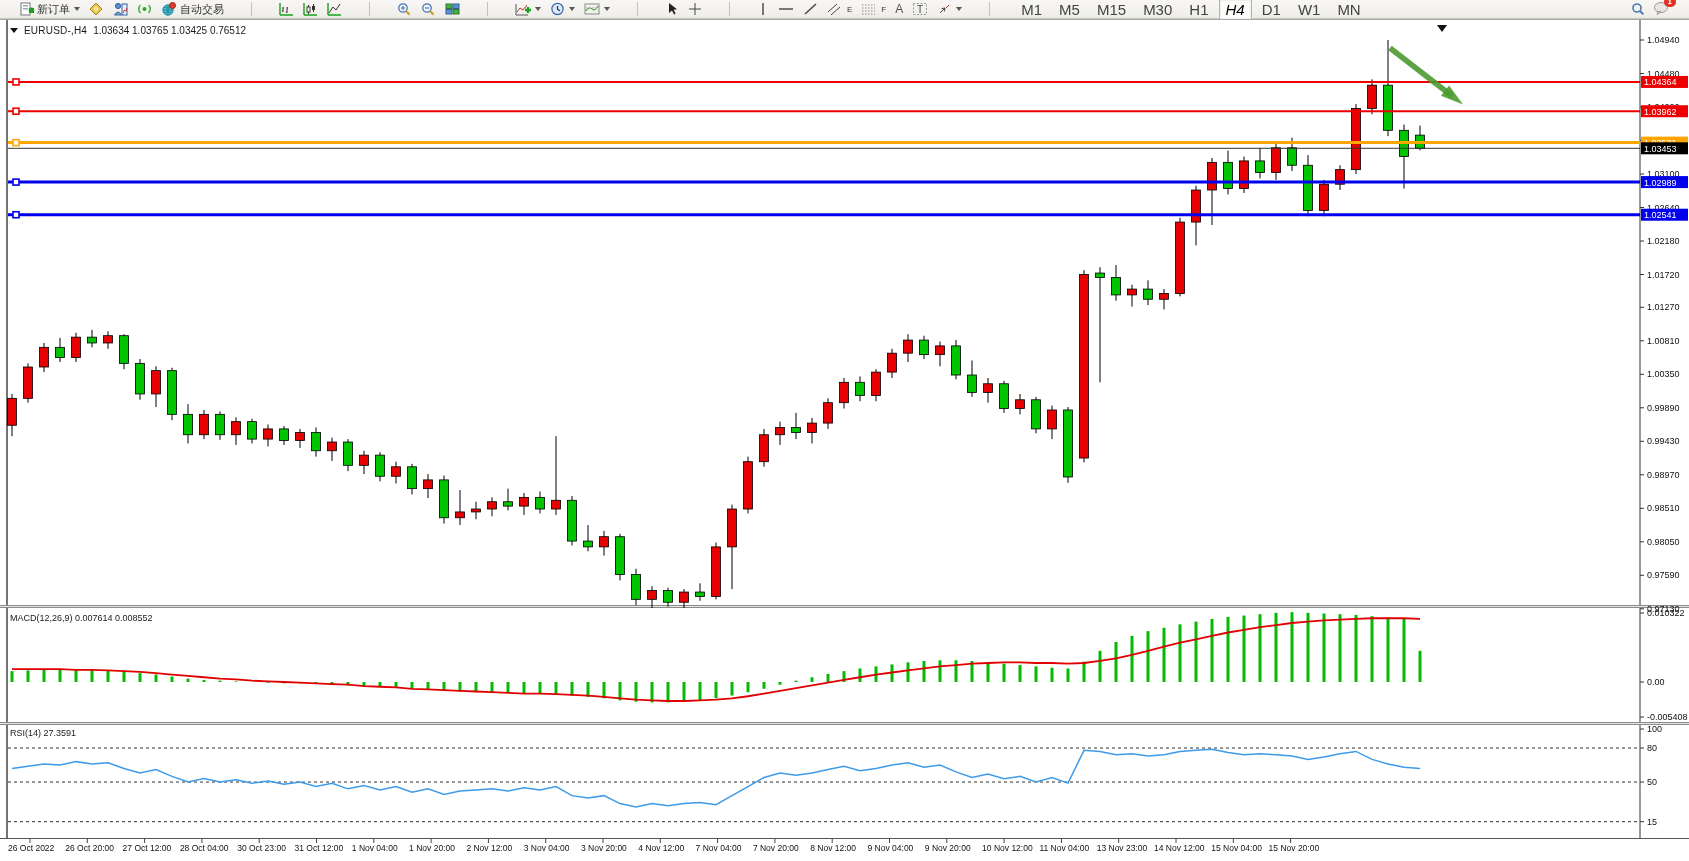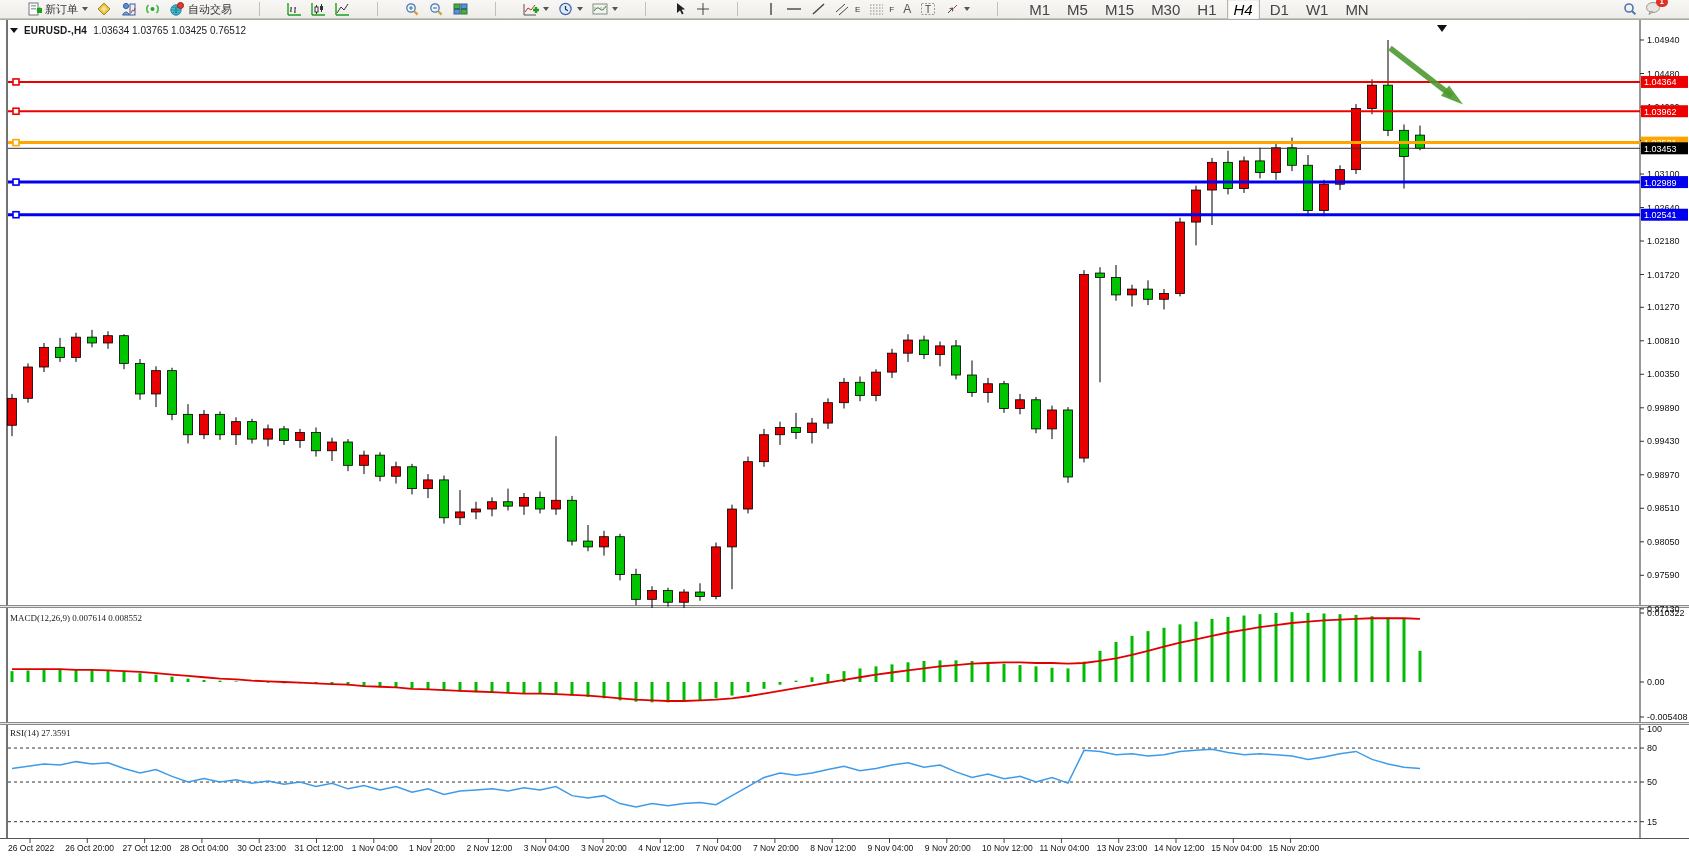--- a/index.html
+++ b/index.html
@@ -1,41 +1,41 @@
 <!DOCTYPE html>
 <html><head>
 <meta charset="utf-8">
 <style>
   * { margin:0; padding:0; box-sizing:border-box; }
   html,body { width:1689px; height:861px; overflow:hidden; background:#fff;
               font-family:"Liberation Sans", sans-serif; }
   
   .toolbar { position:absolute; top:0; left:0; width:1689px; height:19px;
              background:linear-gradient(#f8f7f5,#efede9); border-bottom:1px solid #c7c3ba;
-             display:flex; align-items:center; padding:0 20px; gap:18px; font-size:11px; color:#333; }
+             display:flex; align-items:center; padding:0 12px; gap:18px; font-size:11px; color:#333; }
   .tb-group { display:flex; align-items:center; gap:3px; padding:0 4px; height:100%; }
   .tb-sep { width:1px; height:14px; background:#c4c0b8; margin:0 2px; }
   .tb-btn { display:flex; align-items:center; gap:3px; padding:1px 3px; border-radius:2px; cursor:default; }
   .tb-btn svg { display:block; }
   .caret { width:0; height:0; border-left:3px solid transparent; border-right:3px solid transparent;
            border-top:4px solid #555; margin-left:1px; }
   .tf-btn { font-size:15px; padding:1px 6px; color:#444; border:1px solid transparent; }
   .tf-btn.active { background:#fdfdfb; border:1px solid #b9b5ac; box-shadow:inset 0 0 2px #ccc; color:#000;font-style:italic; }
   .tb-right { margin-left:auto; display:flex; align-items:center; gap:8px; padding-right:8px; }
   .badge { position:absolute; top:-4px; right:-7px; background:#e03125; color:#fff; font-size:8px;
            border-radius:7px; padding:0 4px; line-height:10px; height:10px; font-weight:bold; }
   
   .chart-window { position:absolute; top:19px; left:0; width:1689px; height:842px; background:#fff; }
   #chart-svg { position:absolute; top:0; left:0; }
   .title-overlay { position:absolute; top:6px; left:10px; font-size:10px; color:#1a1a1a;
                    display:flex; align-items:center; gap:6px; }
-  .title-overlay .sym { font-weight:bold; letter-spacing:.2px; }
+  .title-overlay .sym { font-weight:normal; letter-spacing:.2px; }
   .tri-down { width:0; height:0; border-left:4px solid transparent; border-right:4px solid transparent;
               border-top:5px solid #111; }
-  .pane-label { position:absolute; font-size:9px; color:#1a1a1a; left:10px;font-family:Liberation Serif, serif; }
+  .pane-label { position:absolute; font-size:9px; color:#1a1a1a; left:10px; }
 </style>
 </head>
 <body>
 
 <div class="toolbar">
   <div class="tb-group">
     <span class="tb-btn">
       <svg width="15" height="14" viewBox="0 0 15 14">
         <rect x="2" y="1" width="9" height="12" fill="#fdfdfd" stroke="#777"></rect>
         <rect x="4" y="3" width="5" height="1.5" fill="#9ab"></rect>

